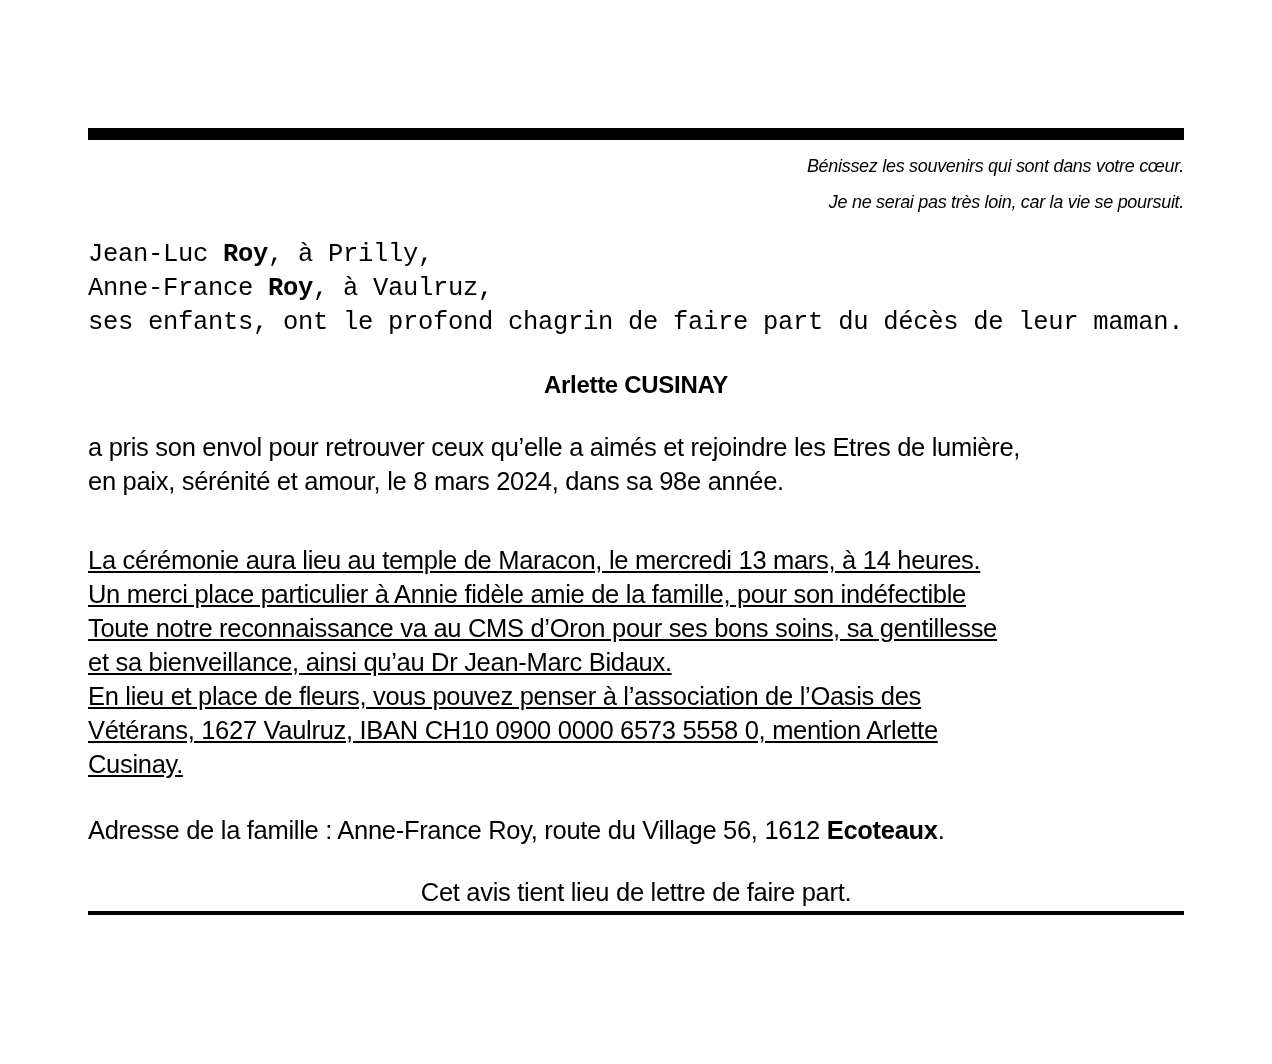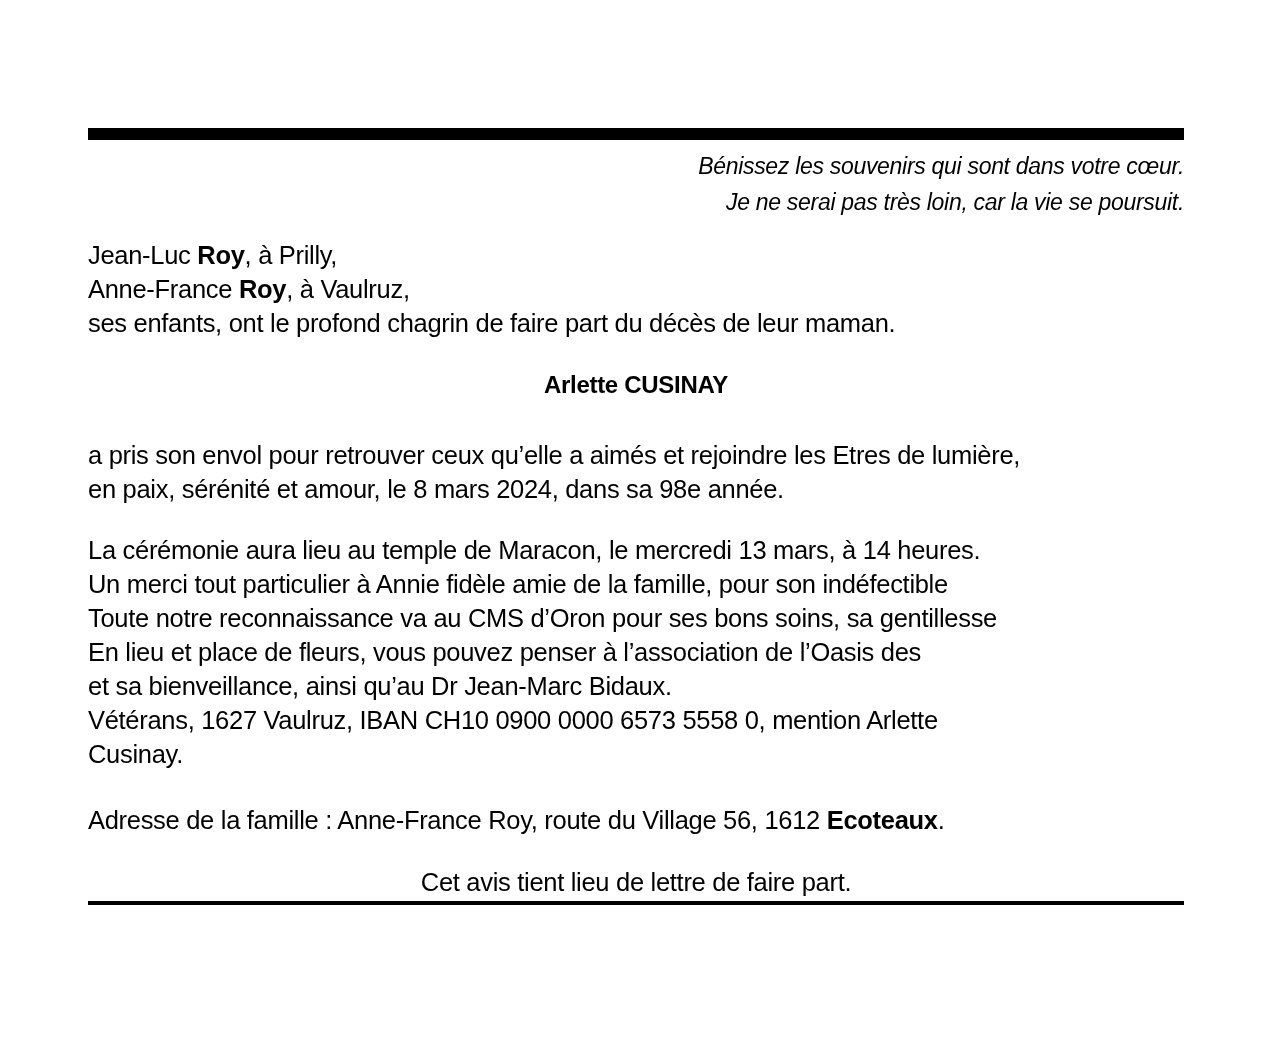--- a/index.html
+++ b/index.html
@@ -22,42 +22,42 @@
     background: #000000;
     width: 100%;
   }
   .rule-top { height: 12px; }
   .rule-bottom { height: 4px; margin-top: 0px; }
 
   .epigraph {
     margin-top: 8px;
     text-align: right;
     font-style: italic;
-    font-size: 23px;
+    font-size: 18px;
     line-height: 36px;
     letter-spacing: -0.3px;
     white-space: nowrap;
   }
   .body-text {
     font-size: 25.5px;
     line-height: 34px;
     letter-spacing: -0.3px;
   }
   .body-text .line { white-space: nowrap; }
-  .family-block { margin-top: 18px; }
+  .family-block { margin-top: 18px; font-family: Liberation Mono, monospace; }
   .deceased-title {
     margin: 25px 0 0 0;
     text-align: center;
     font-size: 24px;
     line-height: 40px;
     font-weight: bold;
     letter-spacing: -0.3px;
   }
-  .announcement-block { margin-top: 33px; }
-  .details-block { margin-top: 27px; }
+  .announcement-block { margin-top: 25px; }
+  .details-block { margin-top: 45px; text-decoration: underline; }
   .address-block { margin-top: 32px; }
   .closing-block {
     margin-top: 28px;
     text-align: center;
   }
   .closing-block + .rule-bottom { margin-top: 2px; }
   b { font-weight: bold; }
 </style>
 </head>
 <body>
@@ -79,24 +79,24 @@
 
   <h1 class="deceased-title">Arlette CUSINAY</h1>
 
   <div class="body-text announcement-block">
     <div class="line">a pris son envol pour retrouver ceux qu’elle a aimés et rejoindre les Etres de lumière,</div>
     <div class="line">en paix, sérénité et amour, le 8 mars 2024, dans sa 98e année.</div>
   </div>
 
   <div class="body-text details-block">
     <div class="line">La cérémonie aura lieu au temple de Maracon, le mercredi 13 mars, à 14 heures.</div>
-    <div class="line">Un merci tout particulier à Annie fidèle amie de la famille, pour son indéfectible</div>
+    <div class="line">Un merci place particulier à Annie fidèle amie de la famille, pour son indéfectible</div>
     <div class="line">Toute notre reconnaissance va au CMS d’Oron pour ses bons soins, sa gentillesse</div>
+    <div class="line">et sa bienveillance, ainsi qu’au Dr Jean-Marc Bidaux.</div>
     <div class="line">En lieu et place de fleurs, vous pouvez penser à l’association de l’Oasis des</div>
-    <div class="line">et sa bienveillance, ainsi qu’au Dr Jean-Marc Bidaux.</div>
     <div class="line">Vétérans, 1627 Vaulruz, IBAN CH10 0900 0000 6573 5558 0, mention Arlette</div>
     <div class="line">Cusinay.</div>
   </div>
 
   <div class="body-text address-block">
     <div class="line"><span>Adresse de la famille : Anne-France Roy, route du Village 56, 1612 </span><b>Ecoteaux</b><span>.</span></div>
   </div>
 
   <div class="body-text closing-block">
     <div>Cet avis tient lieu de lettre de faire part.</div>

